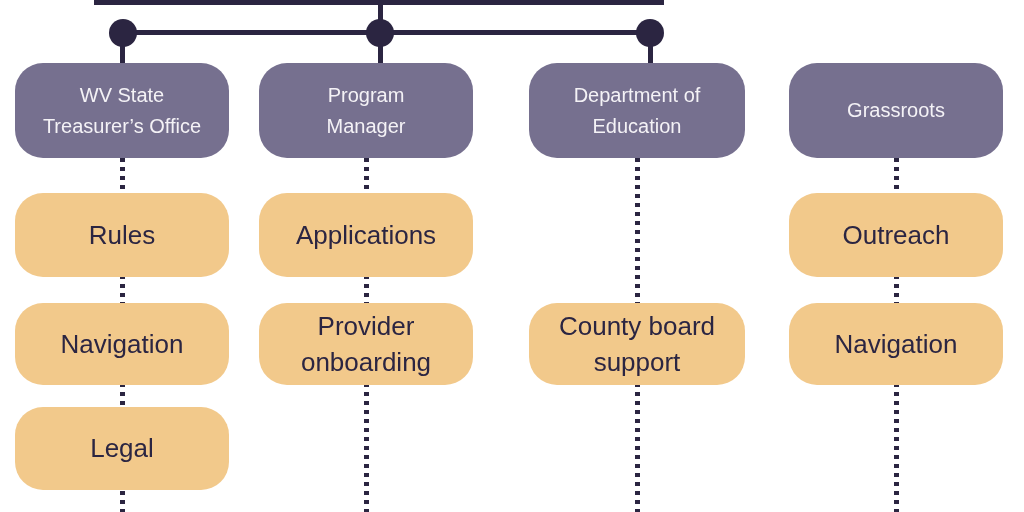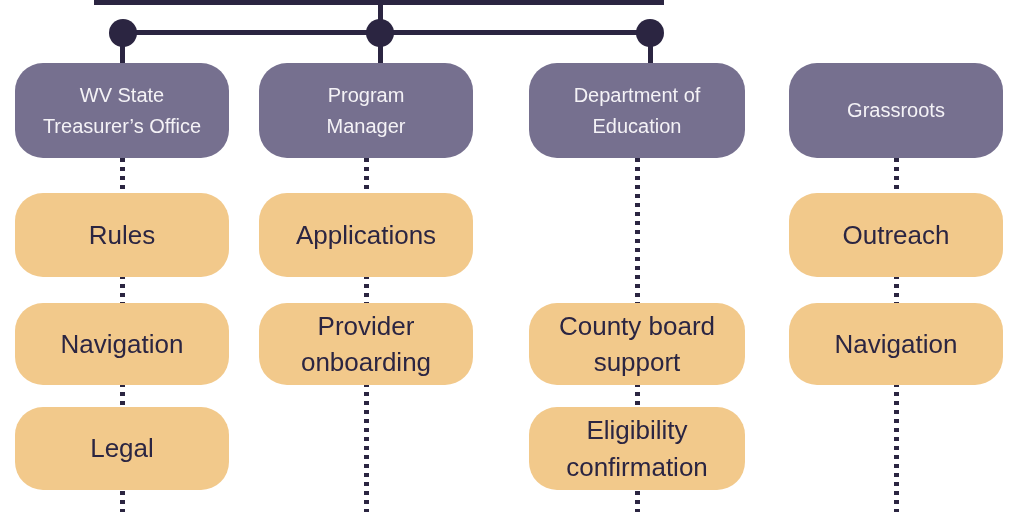--- a/index.html
+++ b/index.html
@@ -108,24 +108,20 @@
   <div class="col" style="left:529px;width:216px">
     <div class="dotted"></div>
     <div class="box hdr">
         <div class="lbl">Department of
 Education</div>
       </div>
     <div class="box item r2">
         <div class="lbl">County board
 support</div>
       </div>
-    <div class="box item r3">
-        <div class="lbl">Eligibility
-confirmation</div>
-      </div>
   </div>
 
   <div class="col" style="left:789px;width:214px">
     <div class="dotted"></div>
     <div class="box hdr">
         <div class="lbl">Grassroots</div>
       </div>
     <div class="box item r1">
         <div class="lbl">Outreach</div>
       </div>

